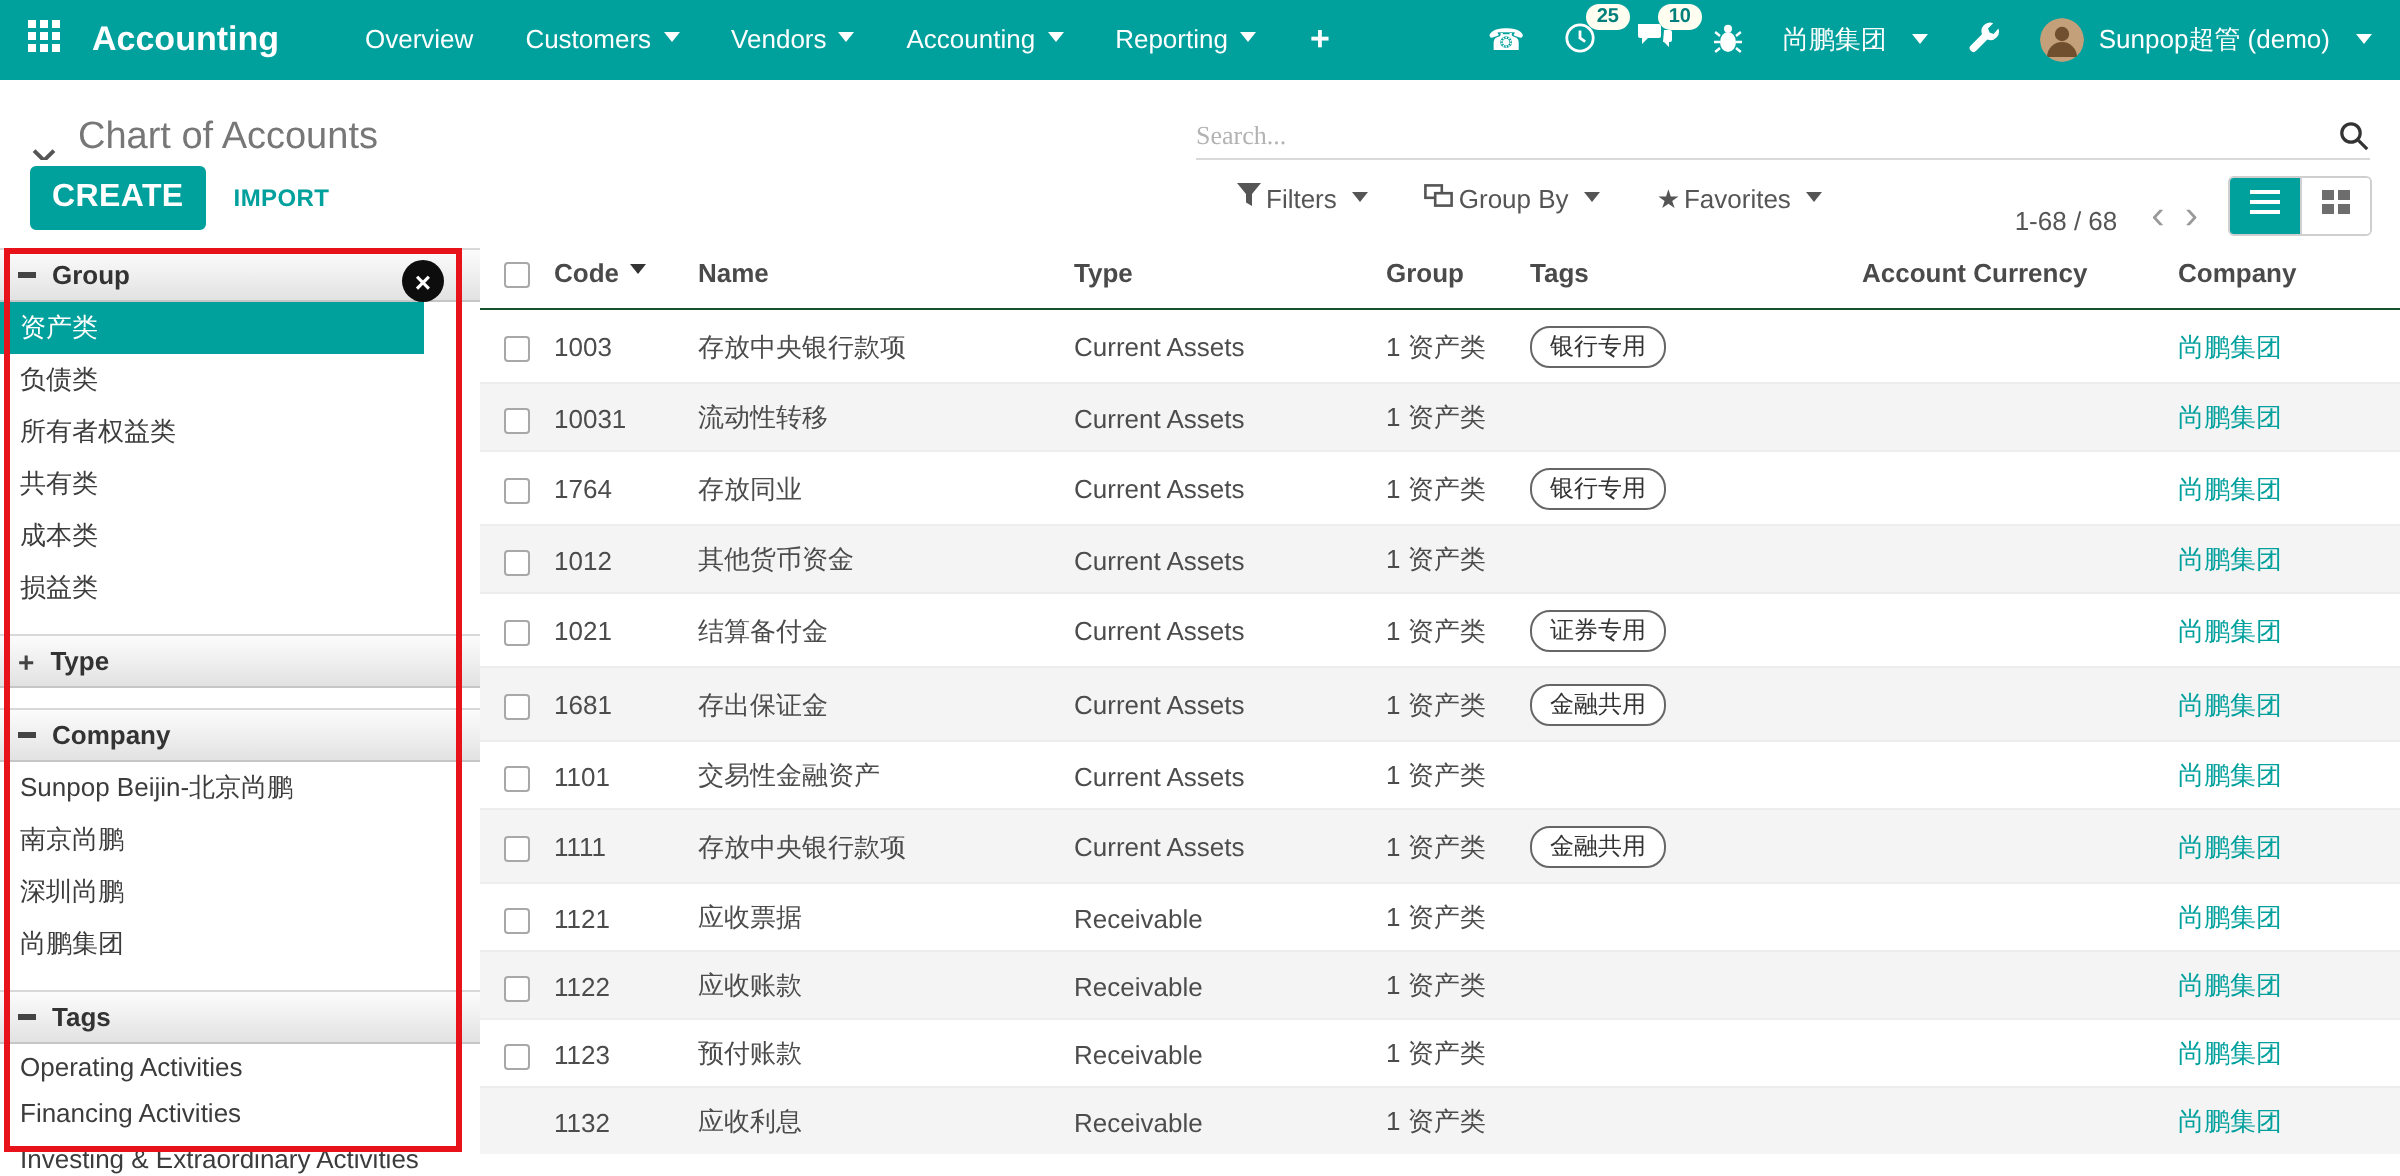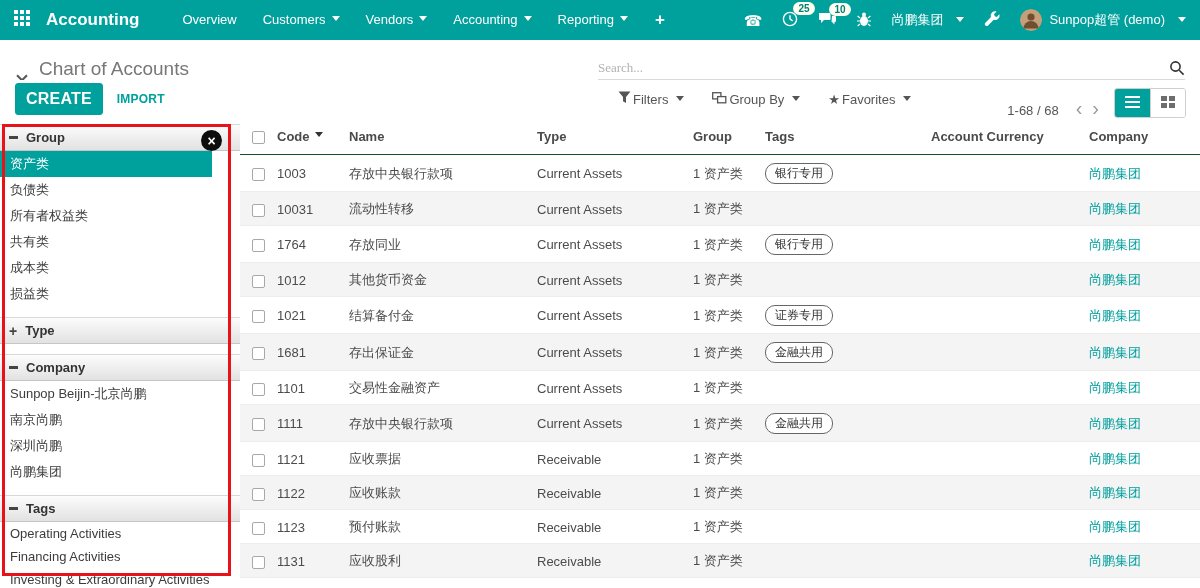--- a/index.html
+++ b/index.html
@@ -397,30 +397,20 @@
             <td class="cb-cell"><span class="checkbox"></span></td>
             <td class="cell-code">1123</td>
             <td class="cell-name">预付账款</td>
             <td class="cell-type">Receivable</td>
             <td class="cell-group">1 资产类</td>
             <td class="cell-tags"></td>
             <td class="cell-currency"></td>
             <td class="cell-company"><span class="company-link">尚鹏集团</span></td>
           </tr>
           <tr>
-            <td class="cb-cell"><span class="checkbox"></span></td>
-            <td class="cell-code">1131</td>
-            <td class="cell-name">应收股利</td>
-            <td class="cell-type">Receivable</td>
-            <td class="cell-group">1 资产类</td>
-            <td class="cell-tags"></td>
-            <td class="cell-currency"></td>
-            <td class="cell-company"><span class="company-link">尚鹏集团</span></td>
-          </tr>
-          <tr>
             <td class="cb-cell"></td>
             <td class="cell-code">1132</td>
             <td class="cell-name">应收利息</td>
             <td class="cell-type">Receivable</td>
             <td class="cell-group">1 资产类</td>
             <td class="cell-tags"></td>
             <td class="cell-currency"></td>
             <td class="cell-company"><span class="company-link">尚鹏集团</span></td>
           </tr>
         </tbody>

